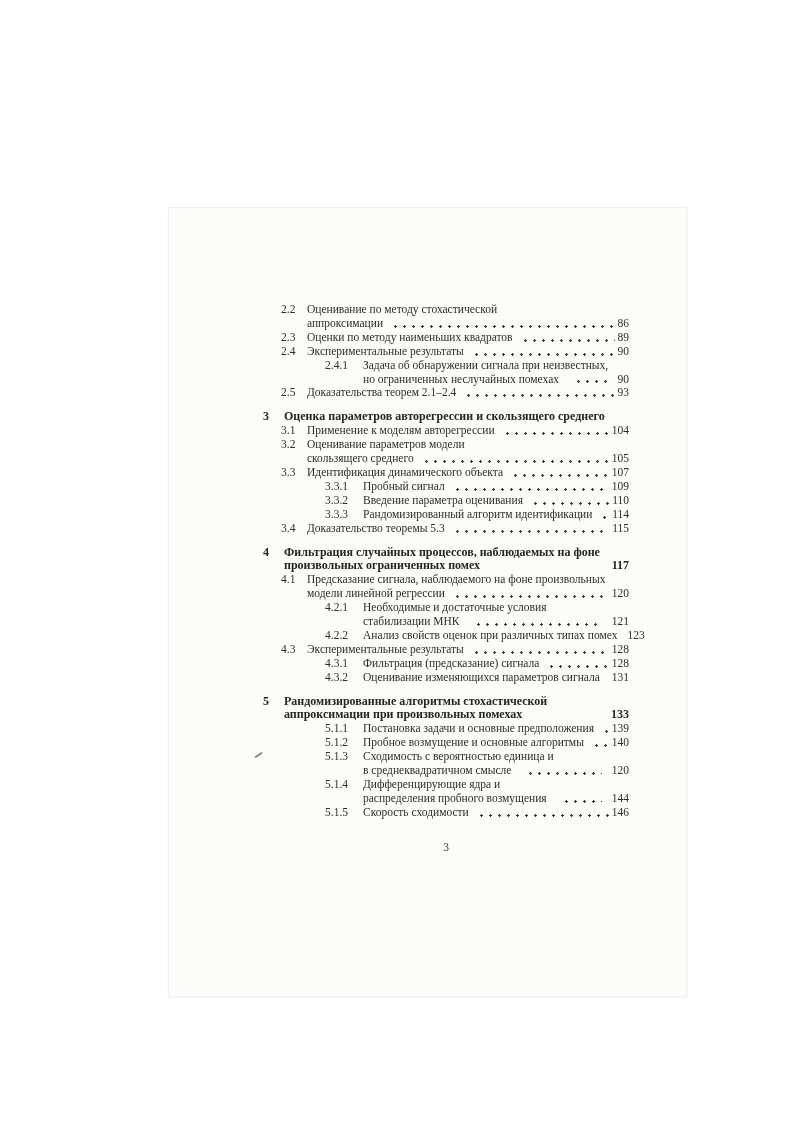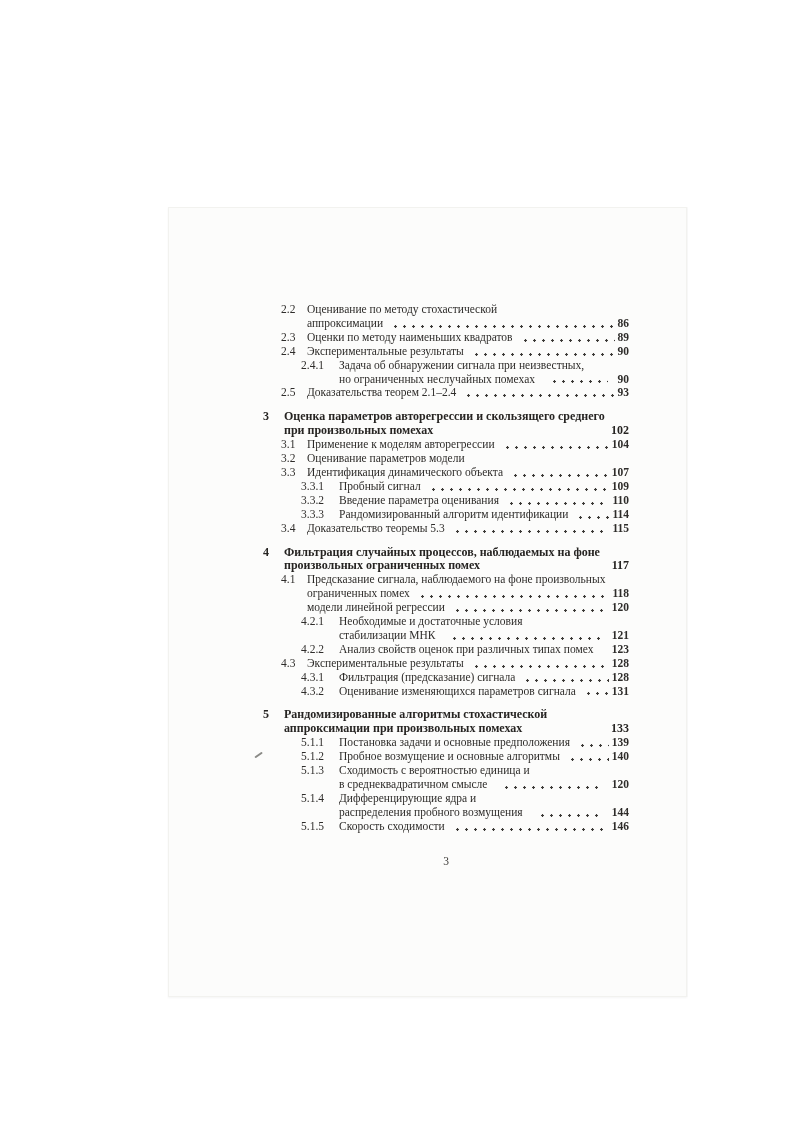--- a/index.html
+++ b/index.html
@@ -31,37 +31,37 @@
     line-height: 13.9px;
   }
   .entry { margin: 0; }
   .entry.chapter { margin-top: 10px; font-weight: bold; font-size: 12px; color: #262422; }
   .line { display: flex; align-items: baseline; white-space: nowrap; }
   .num  { flex: none; }
   .txt  { flex: none; }
   .chapter    > .line > .num { width: 21px; }
   .section    { margin-left: 18px; }
   .section    > .line > .num { width: 26px; }
-  .subsection { margin-left: 38px; }
+  .subsection { margin-left: 62px; }
   .subsection > .line > .num { width: 38px; }
   .chapter    > .line.cont { padding-left: 21px; }
   .section    > .line.cont { padding-left: 26px; }
   .subsection > .line.cont { padding-left: 38px; gap: 7px; }
   .leader {
     flex: 1 1 0;
     min-width: 0;
     align-self: stretch;
     margin: 0 3px 0 7px;
     background-image: radial-gradient(circle, #3a3835 1px, rgba(0,0,0,0) 1.45px);
     background-size: 9px 5px;
     background-repeat: repeat-x;
     background-position: left 1px bottom 2px;
   }
   .leader.noleader { background: none; }
-  .page-num { flex: none; text-align: left; font-weight: bold; }
+  .page-num { flex: none; text-align: left; }
   .footer {
     margin-top: 21px;
     text-align: center;
     color: #3a3835;
     font-size: 11.5px;
   }
   .pen-mark {
     position: absolute;
     left: 85px;
     top: 546px;
@@ -124,38 +124,38 @@
               <span class="txt">Доказательства теорем 2.1–2.4</span>
               <span class="leader"></span>
               <span class="page-num">93</span>
             </div>
           </div>
           <div class="entry chapter">
             <div class="line">
               <span class="num">3</span>
               <span class="txt">Оценка параметров авторегрессии и скользящего среднего</span>
             </div>
-            <div class="line cont">
-              <span class="txt">при произвольных помехах</span>
-              <span class="leader noleader"></span>
-              <span class="page-num">102</span>
-            </div>
           </div>
           <div class="entry section">
             <div class="line">
               <span class="num">3.1</span>
               <span class="txt">Применение к моделям авторегрессии</span>
               <span class="leader"></span>
               <span class="page-num">104</span>
             </div>
           </div>
           <div class="entry section">
             <div class="line">
               <span class="num">3.2</span>
               <span class="txt">Оценивание параметров модели</span>
+            </div>
+            <div class="line cont">
+              <span class="txt">скользящего среднего</span>
+              <span class="leader"></span>
+              <span class="page-num">105</span>
             </div>
           </div>
           <div class="entry section">
             <div class="line">
               <span class="num">3.3</span>
               <span class="txt">Идентификация динамического объекта</span>
               <span class="leader"></span>
               <span class="page-num">107</span>
             </div>
           </div>
@@ -199,25 +199,20 @@
             <div class="line cont">
               <span class="txt">произвольных ограниченных помех</span>
               <span class="leader noleader"></span>
               <span class="page-num">117</span>
             </div>
           </div>
           <div class="entry section">
             <div class="line">
               <span class="num">4.1</span>
               <span class="txt">Предсказание сигнала, наблюдаемого на фоне произвольных</span>
-            </div>
-            <div class="line cont">
-              <span class="txt">ограниченных помех</span>
-              <span class="leader"></span>
-              <span class="page-num">118</span>
             </div>
           </div>
           <div class="entry section">
             <div class="line cont">
               <span class="txt">модели линейной регрессии</span>
               <span class="leader"></span>
               <span class="page-num">120</span>
             </div>
           </div>
           <div class="entry subsection">

